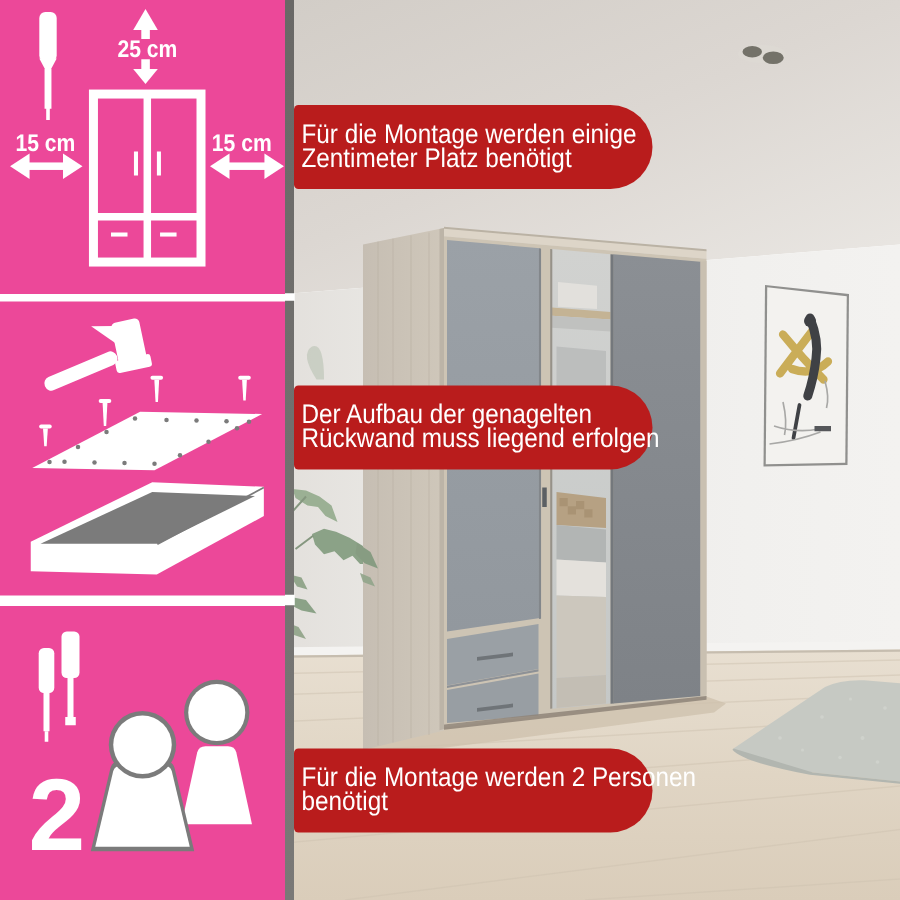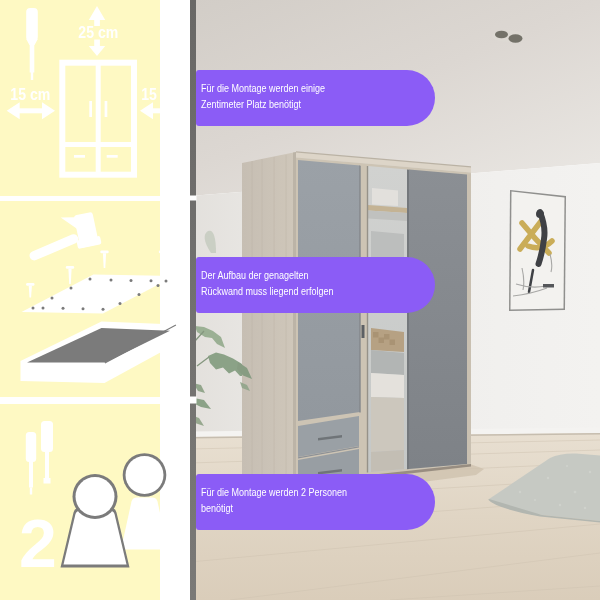--- a/index.html
+++ b/index.html
@@ -1,21 +1,21 @@
 <!DOCTYPE html>
 <html><head>
 <meta charset="utf-8">
 <style>
   html,body{margin:0;padding:0}
   body{width:600px;height:600px;position:relative;overflow:hidden;
        font-family:"Liberation Sans",sans-serif;background:#ffffff}
   .abs{position:absolute}
-  .panel{position:absolute;left:0;width:160px;background:#fef9c3}
-  .callout{position:absolute;background:#8b5cf6;color:#fff;
-           border-radius:3px 28px 28px 3px;font-size:10px;line-height:16.7px;
+  .panel{position:absolute;left:0;width:190px;background:#ec4899}
+  .callout{position:absolute;background:#b91c1c;color:#fff;
+           border-radius:3px 28px 28px 3px;font-size:18px;line-height:16.7px;
            padding:10.5px 0 0 4.5px;box-sizing:border-box;width:239px;height:56px}
   .callout span{display:inline-block;transform:scaleX(0.9);transform-origin:0 0;white-space:nowrap}
 </style>
 </head>
 <body>
 
 <svg class="abs" style="left:190px;top:0" width="410" height="600" viewBox="190 0 410 600">
   <defs>
     <linearGradient id="ceil" x1="0" y1="0" x2="0.85" y2="1">
       <stop offset="0" stop-color="#d2cdc7"></stop>
@@ -325,15 +325,15 @@
 </div>
 
 <div class="callout" style="left:196px;top:70px">
 <span>Für die Montage werden einige<br>Zentimeter Platz benötigt</span>
 </div>
 
 <div class="callout" style="left:196px;top:257px">
 <span>Der Aufbau der genagelten<br>Rückwand muss liegend erfolgen</span>
 </div>
 
-<div class="callout" style="left:196px;top:474px">
+<div class="callout" style="left:196px;top:499px">
 <span>Für die Montage werden 2 Personen<br>benötigt</span>
 </div>
 
 </body></html>

